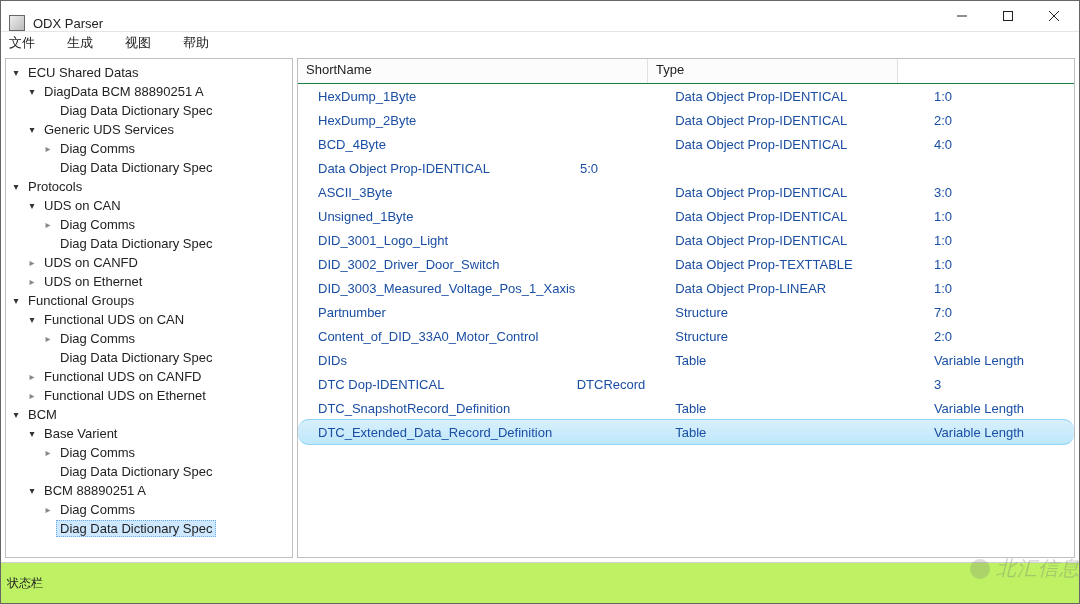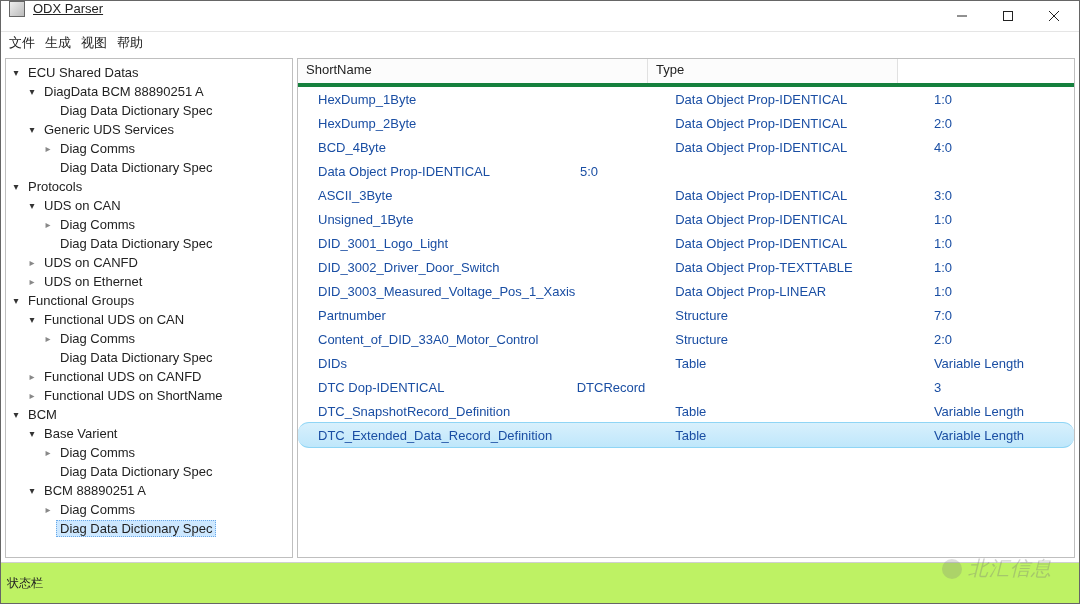--- a/index.html
+++ b/index.html
@@ -13,45 +13,44 @@
   }
   .window {
     width: 1080px; height: 604px;
     display: flex; flex-direction: column;
     background: #fff;
     border: 1px solid #666;
     box-sizing: border-box;
   }
   .titlebar {
     height: 30px;
-    display: flex; align-items: flex-start;
+    display: flex; align-items: flex-end;
     padding: 0 2px 0 8px;
     background: #fff;
     border-bottom: 1px solid #e5e5e5;
-    text-decoration: underline;
   }
   .titlebar .app-icon {
     width: 16px; height: 16px;
     background: #888;
     margin-right: 8px;
     border: 1px solid #666;
     box-sizing: border-box;
     background: linear-gradient(135deg,#eee 0%,#bbb 100%);
   }
   .titlebar .title { flex: 1; font-size: 13px; }
   .winbtn {
     width: 46px; height: 30px;
     display: flex; align-items: center; justify-content: center;
     font-family: "Segoe MDL2 Assets", sans-serif;
   }
   .winbtn svg { width: 10px; height: 10px; stroke: #222; stroke-width: 1; fill: none; }
   .menubar {
     height: 22px;
     display: flex; align-items: center;
-    gap: 10px;
+    gap: 32px;
     padding: 0 8px;
     font-size: 13px;
   }
   .menubar div { }
   .body {
     flex: 1;
     display: flex;
     padding: 4px;
     gap: 4px;
     min-height: 0;
@@ -88,21 +87,21 @@
   .tree-label.selected {
     background: #cde8ff;
     border: 1px dotted #6aa9e9;
     margin: -1px;
   }
   
   .grid-header {
     display: flex;
     height: 24px;
     background: #fff;
-    border-bottom: 4px solid #15803d;
+    border-bottom: 1px solid #15803d;
   }
   .grid-header .col {
     padding: 3px 8px;
     border-right: 1px solid #e1e1e1;
     font-size: 13px; color: #222;
     box-sizing: border-box;
     background: #fcfcfc;
   }
   .grid-body { flex: 1; overflow: auto; }
   .grid-row {
@@ -131,21 +130,21 @@
   .statusbar {
     height: 22px;
     border-top: 1px solid #d0d0d0;
     background: #bef264;
     padding: 9px 6px;
     font-size: 12px;
     display: flex; align-items: center;
   }
   .watermark {
     position: absolute;
-    right: 28px; bottom: 22px;
+    right: 0; bottom: 22px;
     color: rgba(120,120,120,0.35);
     font-size: 20px;
     font-style: italic;
     letter-spacing: 1px;
     pointer-events: none;
     display: flex; align-items: center; gap: 6px;
   }
   .watermark .wx {
     width: 20px; height: 20px;
     border-radius: 50%;
@@ -299,21 +298,21 @@
               </li>
               <li class="tree-node">
                 <div class="row">
                   <span class="tree-toggle" style="color: rgb(136, 136, 136);">▸</span>
                   <span class="tree-label">Functional UDS on CANFD</span>
                 </div>
               </li>
               <li class="tree-node">
                 <div class="row">
                   <span class="tree-toggle" style="color: rgb(136, 136, 136);">▸</span>
-                  <span class="tree-label">Functional UDS on ShortName</span>
+                  <span class="tree-label">Functional UDS on Ethernet</span>
                 </div>
               </li>
             </ul>
           </li>
           <li class="tree-node">
             <div class="row">
               <span class="tree-toggle" style="color: rgb(51, 51, 51);">▾</span>
               <span class="tree-label">BCM</span>
             </div>
             <ul>

